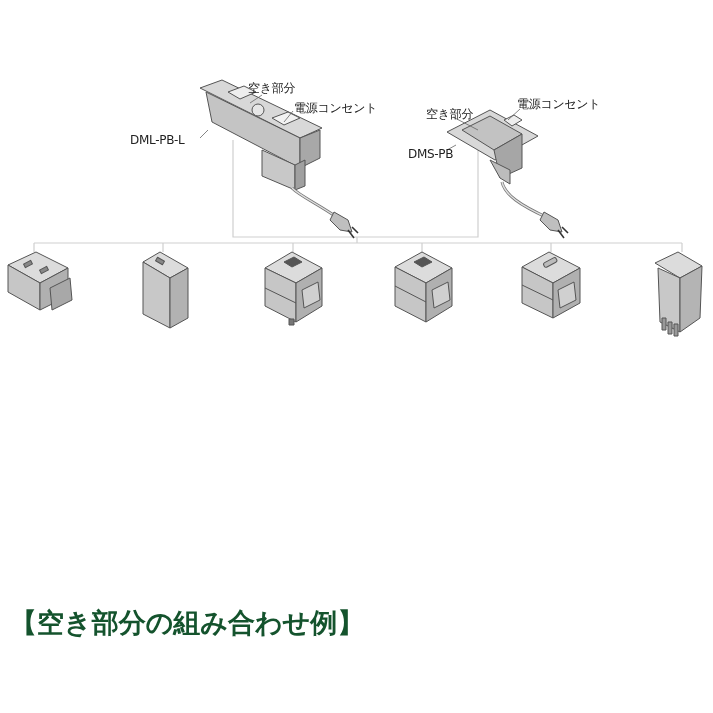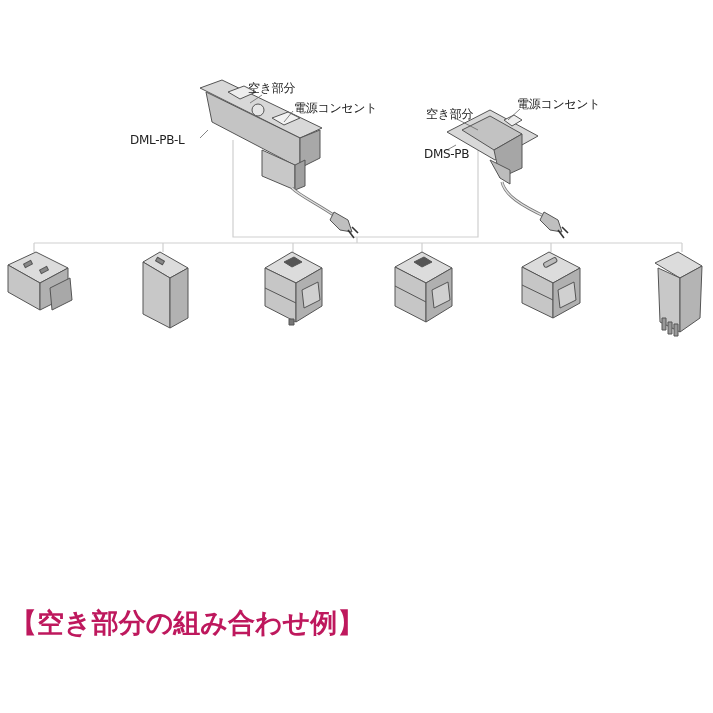--- a/index.html
+++ b/index.html
@@ -2,21 +2,21 @@
 <html><head>
   <meta charset="utf-8">
   <style>
     html, body { margin: 0; padding: 0; background: #ffffff; }
     body { width: 713px; height: 713px; position: relative; overflow: hidden;
       font-family: "DejaVu Sans", sans-serif; }
     .canvas { position: absolute; left: 0; top: 0; width: 713px; height: 713px; }
     .label { position: absolute; font-size: 12px; color: #222; white-space: nowrap;
       font-family: "DejaVu Sans", sans-serif; letter-spacing: -0.3px; }
     .caption { position: absolute; left: 10px; top: 605px; font-size: 27px; font-weight: bold;
-      color: #be185d; font-family: "DejaVu Sans", sans-serif; letter-spacing: 0px; white-space: nowrap; }
+      color: #14532d; font-family: "DejaVu Sans", sans-serif; letter-spacing: 0px; white-space: nowrap; }
   </style>
 </head>
 <body>
 
 <div class="canvas">
   <svg width="713" height="713" viewBox="0 0 713 713" xmlns="http://www.w3.org/2000/svg">
     <defs>
       <linearGradient id="g1" x1="0" y1="0" x2="1" y2="1">
         <stop offset="0" stop-color="#e2e2e2"></stop>
         <stop offset="1" stop-color="#bdbdbd"></stop>
@@ -134,16 +134,16 @@
     </g>
   </svg>
 
   
   <span class="label" style="left:248px; top:80px;">空き部分</span>
   <span class="label" style="left:294px; top:100px;">電源コンセント</span>
   <span class="label" style="left:130px; top:133px;">DML-PB-L</span>
 
   <span class="label" style="left:426px; top:106px;">空き部分</span>
   <span class="label" style="left:517px; top:96px;">電源コンセント</span>
-  <span class="label" style="left:408px; top:147px;margin-left:16px;">DMS-PB</span>
+  <span class="label" style="left:408px; top:147px;">DMS-PB</span>
 
   <div class="caption">【空き部分の組み合わせ例】</div>
 </div>
 
 </body></html>

